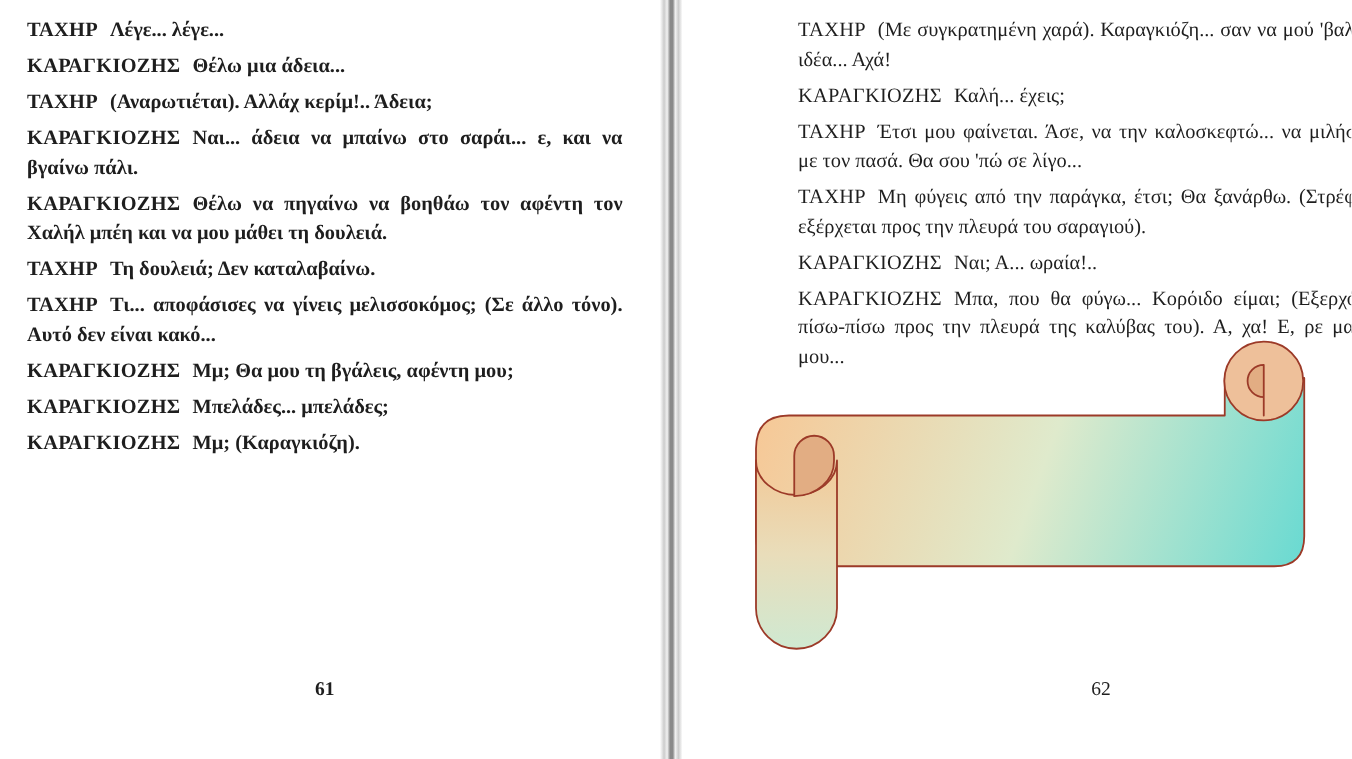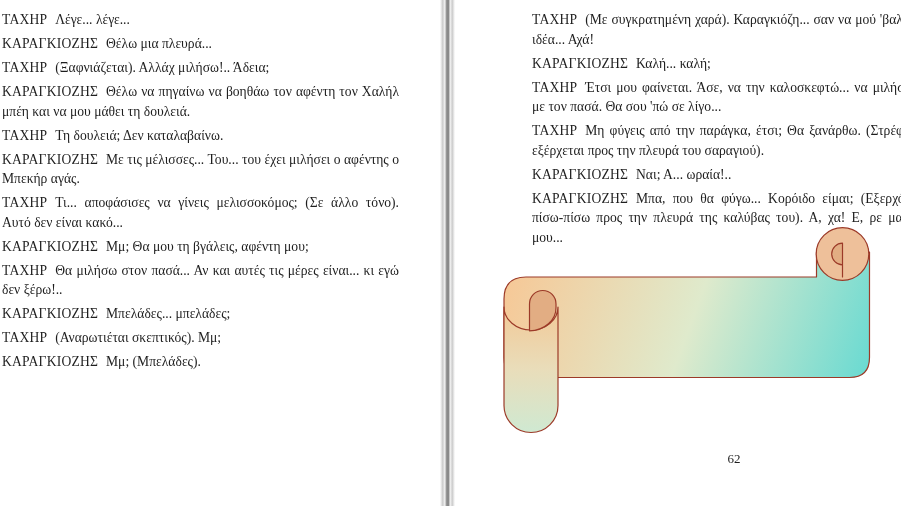--- a/index.html
+++ b/index.html
@@ -5,21 +5,21 @@
   html, body { margin: 0; padding: 0; background: #ffffff; }
   .screen {
     position: relative;
     width: 901px; height: 506px;
     background: #ffffff;
     overflow: hidden;
     font-family: "Liberation Serif", "DejaVu Serif", serif;
     color: #1e1e1e;
   }
   .page { position: absolute; top: 10px; }
-  .page.p-left  { left: 2px;  width: 397px; }
+  .page.p-left  { left: 18px;  width: 397px; font-weight: bold; }
   .page.p-right { left: 484px; width: 404px; margin-left: 48px; }
   .para {
     margin: 0 0 4.5px 0;
     font-size: 13.6px;
     line-height: 19.5px;
     text-align: justify;
   }
   .speaker { margin-right: 8px; letter-spacing: 0.2px; }
   .page-number {
     position: absolute;
@@ -49,38 +49,37 @@
     stroke-linecap: round;
   }
 </style>
 </head>
 <body>
 
 <div class="screen">
 
   <div class="page p-left">
     <p class="para"><span class="speaker">ΤΑΧΗΡ</span><span>Λέγε... λέγε...</span></p>
-    <p class="para"><span class="speaker">ΚΑΡΑΓΚΙΟΖΗΣ</span><span>Θέλω μια πλευρά...</span></p>
-    <p class="para"><span class="speaker">ΤΑΧΗΡ</span><span>(Ξαφνιάζεται). Αλλάχ μιλήσω!.. Άδεια;</span></p>
+    <p class="para"><span class="speaker">ΚΑΡΑΓΚΙΟΖΗΣ</span><span>Θέλω μια άδεια...</span></p>
+    <p class="para"><span class="speaker">ΤΑΧΗΡ</span><span>(Αναρωτιέται). Αλλάχ κερίμ!.. Άδεια;</span></p>
+    <p class="para"><span class="speaker">ΚΑΡΑΓΚΙΟΖΗΣ</span><span>Ναι... άδεια να μπαίνω στο σαράι... ε, και να βγαίνω πάλι.</span></p>
     <p class="para"><span class="speaker">ΚΑΡΑΓΚΙΟΖΗΣ</span><span>Θέλω να πηγαίνω να βοηθάω τον αφέντη τον Χαλήλ μπέη και να μου μάθει τη δουλειά.</span></p>
     <p class="para"><span class="speaker">ΤΑΧΗΡ</span><span>Τη δουλειά; Δεν καταλαβαίνω.</span></p>
-    <p class="para"><span class="speaker">ΚΑΡΑΓΚΙΟΖΗΣ</span><span>Με τις μέλισσες... Του... του έχει μιλήσει ο αφέντης ο Μπεκήρ αγάς.</span></p>
     <p class="para"><span class="speaker">ΤΑΧΗΡ</span><span>Τι... αποφάσισες να γίνεις μελισσοκόμος; (Σε άλλο τόνο). Αυτό δεν είναι κακό...</span></p>
     <p class="para"><span class="speaker">ΚΑΡΑΓΚΙΟΖΗΣ</span><span>Μμ; Θα μου τη βγάλεις, αφέντη μου;</span></p>
-    <p class="para"><span class="speaker">ΤΑΧΗΡ</span><span>Θα μιλήσω στον πασά... Αν και αυτές τις μέρες είναι... κι εγώ δεν ξέρω!..</span></p>
     <p class="para"><span class="speaker">ΚΑΡΑΓΚΙΟΖΗΣ</span><span>Μπελάδες... μπελάδες;</span></p>
-    <p class="para"><span class="speaker">ΤΑΧΗΡ</span><span>(Αναρωτιέται σκεπτικός). Μμ;</span></p>
-    <p class="para"><span class="speaker">ΚΑΡΑΓΚΙΟΖΗΣ</span><span>Μμ; (Μπελάδες).</span></p>
+    <p class="para"><span class="speaker">ΚΑΡΑΓΚΙΟΖΗΣ</span><span>Μμ; (Καραγκιόζη).</span></p>
+    <div class="page-number">61</div>
   </div>
 
   <div class="gutter"></div>
 
   <div class="page p-right">
     <p class="para"><span class="speaker">ΤΑΧΗΡ</span><span>(Με συγκρατημένη χαρά). Καραγκιόζη... σαν να μού 'βαλες μια ιδέα... Αχά!</span></p>
-    <p class="para"><span class="speaker">ΚΑΡΑΓΚΙΟΖΗΣ</span><span>Καλή... καλή;</span></p>
+    <p class="para"><span class="speaker">ΚΑΡΑΓΚΙΟΖΗΣ</span><span>Καλή... έχεις;</span></p>
     <p class="para"><span class="speaker">ΤΑΧΗΡ</span><span>Έτσι μου φαίνεται. Άσε, να την καλοσκεφτώ... να μιλήσω και με τον πασά. Θα σου 'πώ σε λίγο...</span></p>
     <p class="para"><span class="speaker">ΤΑΧΗΡ</span><span>Μη φύγεις από την παράγκα, έτσι; Θα ξανάρθω. (Στρέφει και εξέρχεται προς την πλευρά του σαραγιού).</span></p>
     <p class="para"><span class="speaker">ΚΑΡΑΓΚΙΟΖΗΣ</span><span>Ναι; Α... ωραία!..</span></p>
     <p class="para"><span class="speaker">ΚΑΡΑΓΚΙΟΖΗΣ</span><span>Μπα, που θα φύγω... Κορόιδο είμαι; (Εξερχόμενος πίσω-πίσω προς την πλευρά της καλύβας του). Α, χα! Ε, ρε μανούλα μου...</span></p>
     <div class="page-number">62</div>
   </div>
 
   <svg class="scroll-svg" viewBox="0 0 901 506">
     <defs>
       <linearGradient id="gBand" gradientUnits="userSpaceOnUse" x1="506" y1="262" x2="872" y2="395">

